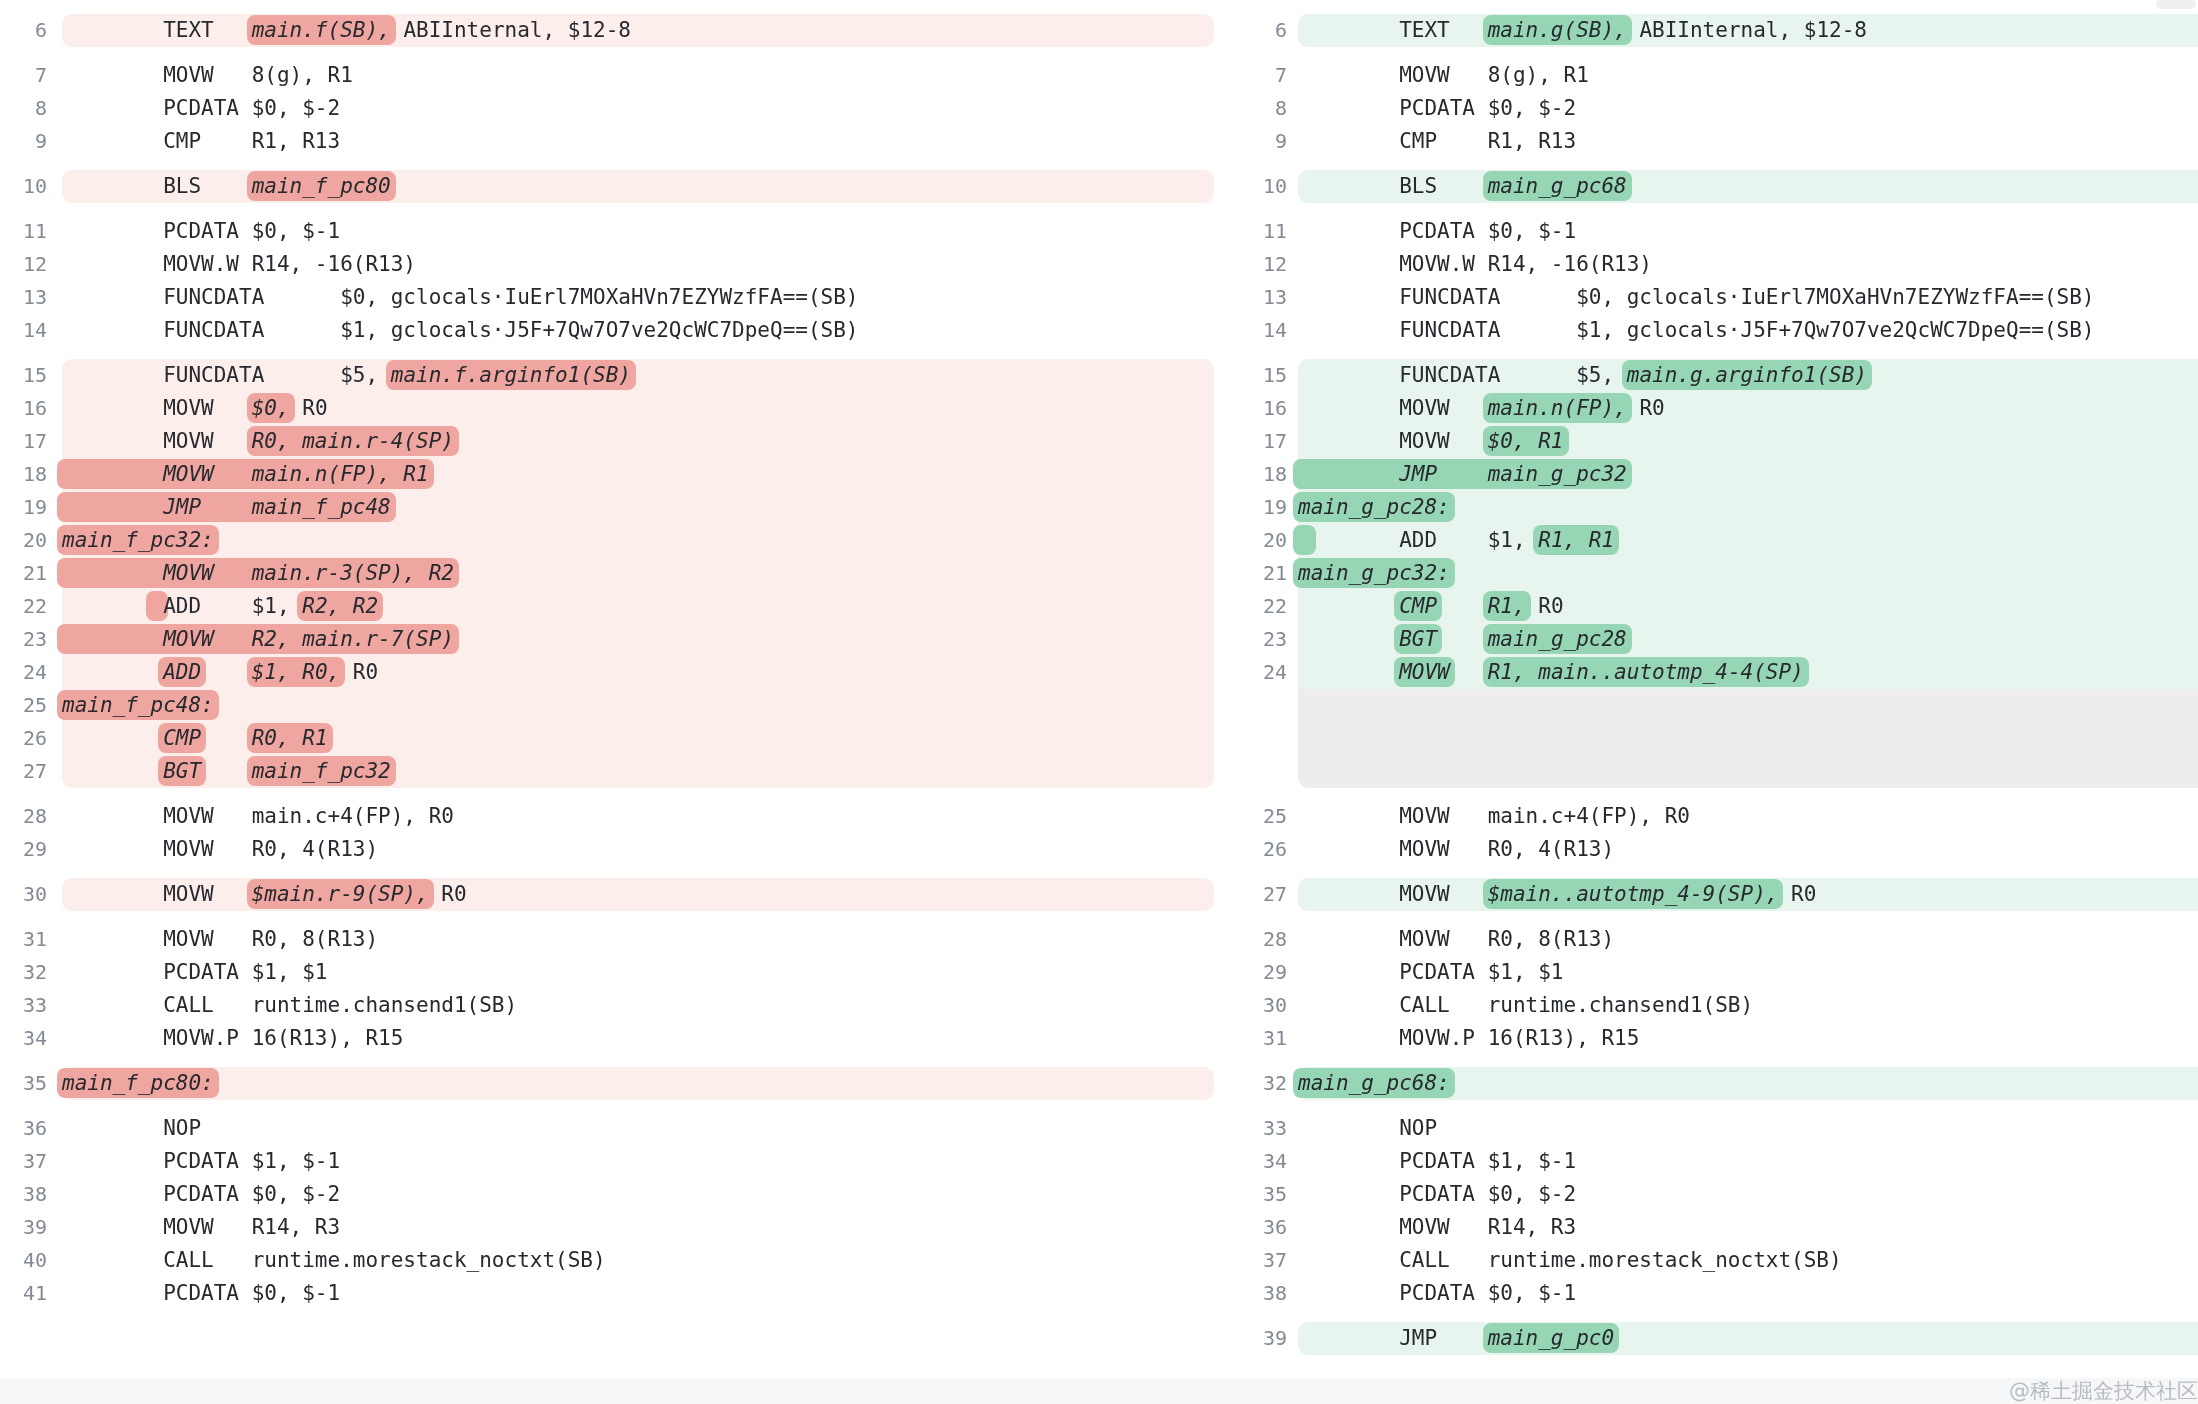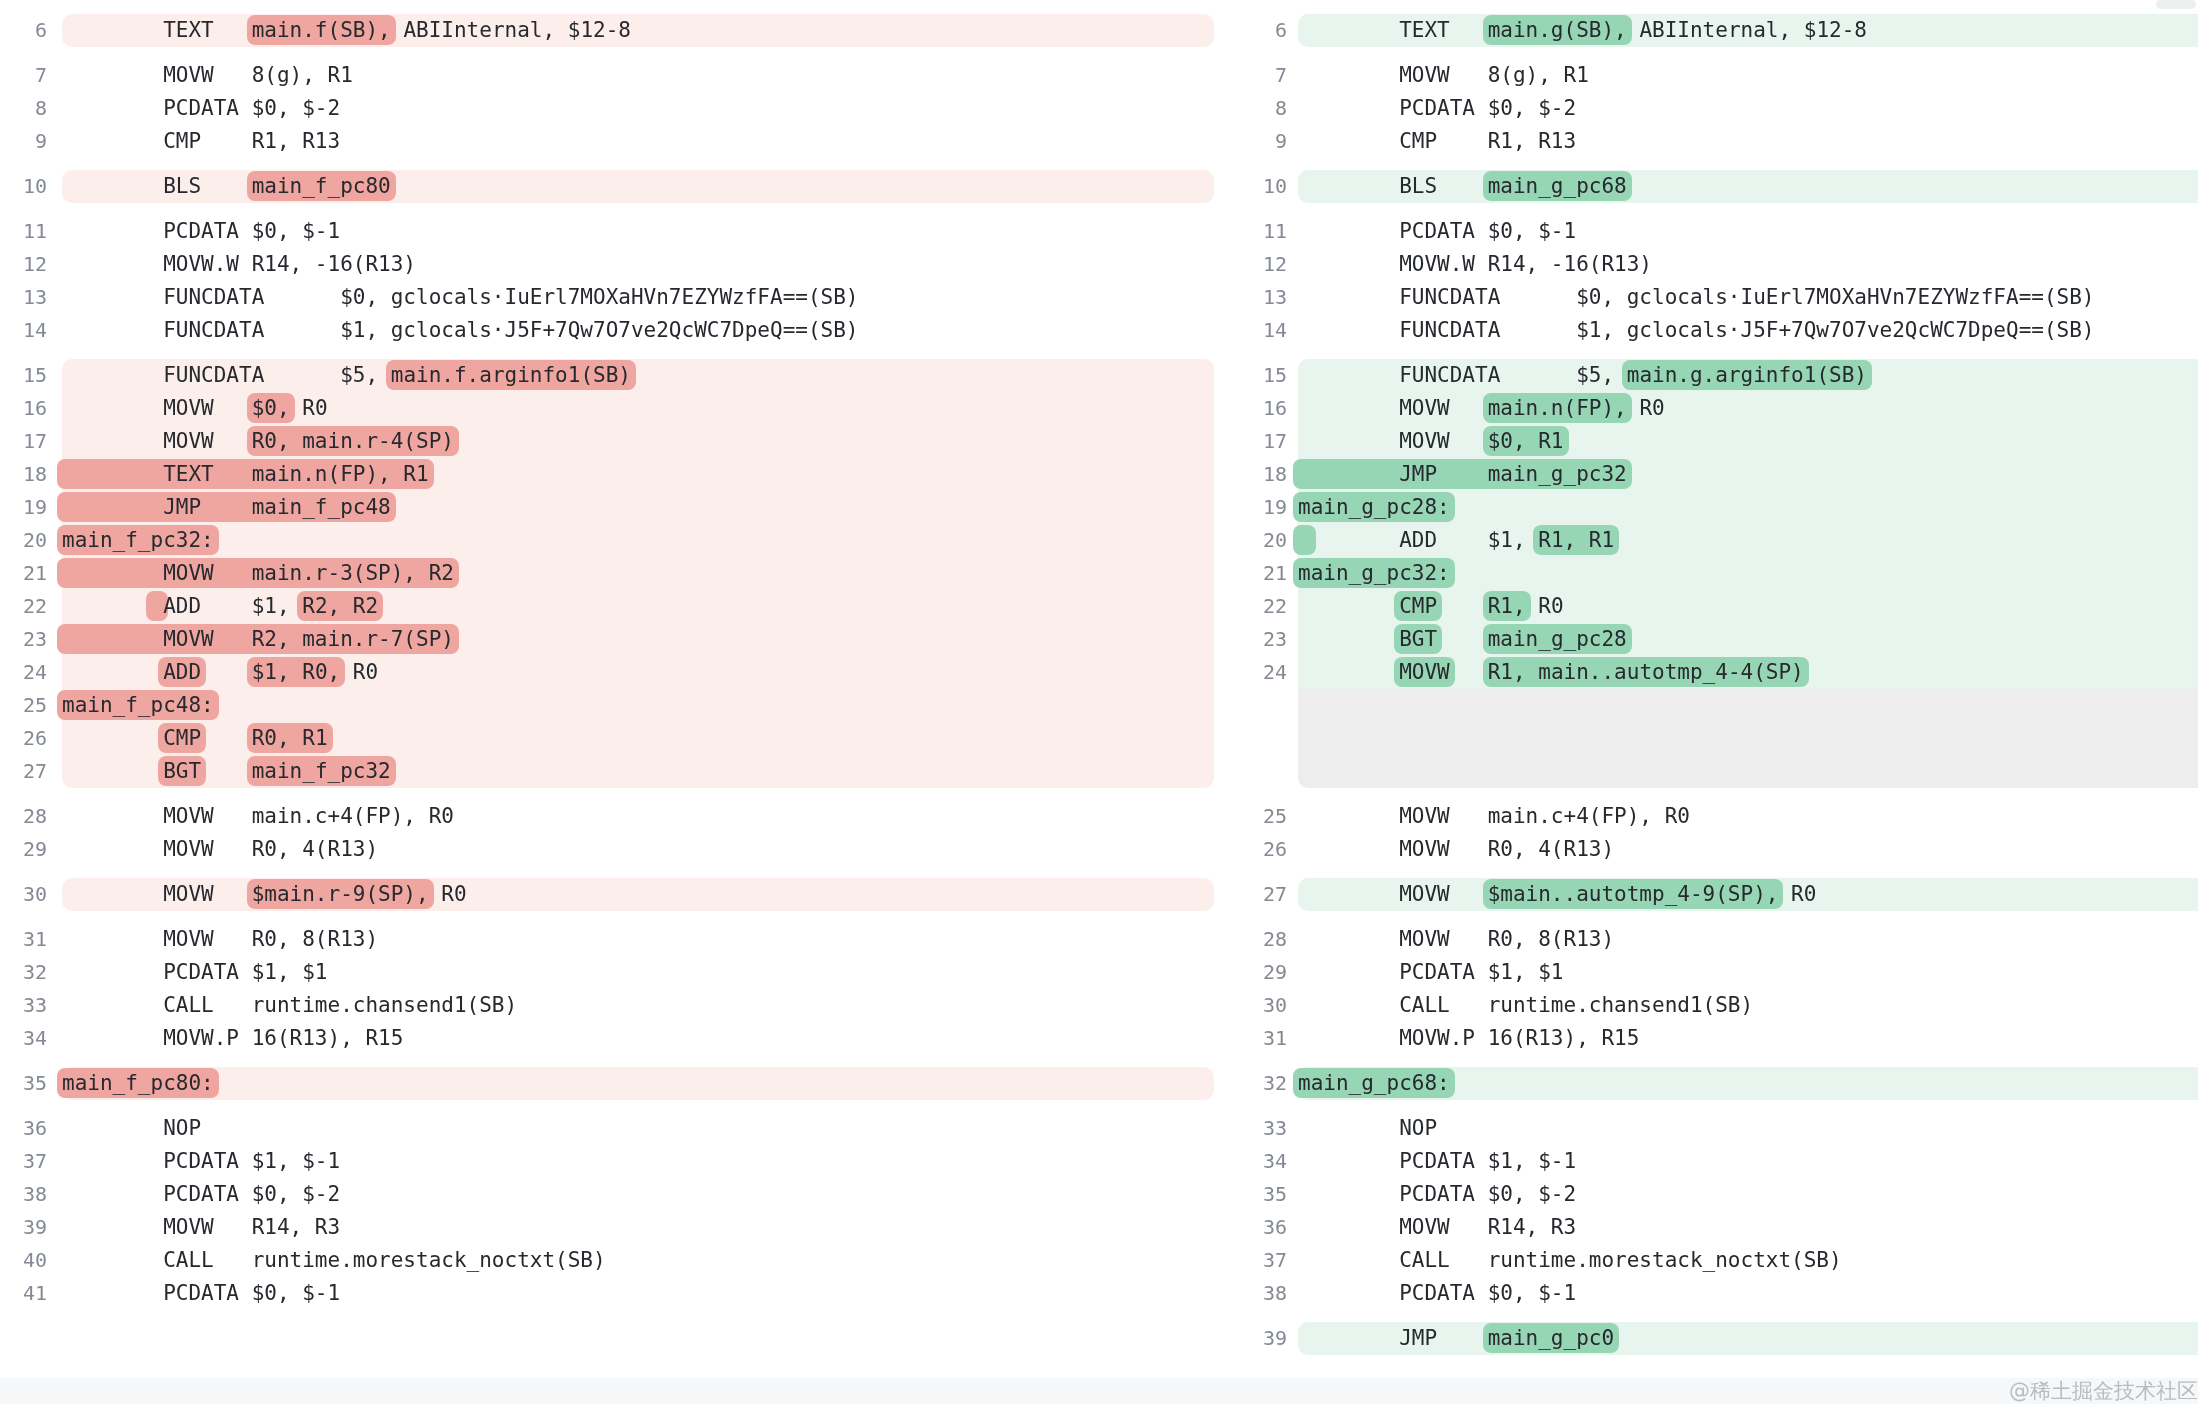--- a/index.html
+++ b/index.html
@@ -16,21 +16,21 @@
   .pane-left .num{width:47px;margin-right:15px;}
   .pane-right .num{width:67px;margin-right:11px;}
   .pane-left .code{width:1152px;}
   .pane-right .code{width:900px;}
   .del .hunk .code{background:var(--del-row,#fceeeb);}
   .add .hunk .code{background:var(--add-row,#e8f5ee);}
   .del .hunk .row:first-child .code{border-top-left-radius:10px;border-top-right-radius:10px;}
   .del .hunk .row:last-child .code{border-bottom-left-radius:10px;border-bottom-right-radius:10px;}
   .add .hunk .row:first-child .code{border-top-left-radius:10px;}
   .add .hunk .row:last-child .code{border-bottom-left-radius:10px;}
-  .hl{border-radius:8px;padding:3px 5px;margin:0 -5px;}
+  .hl{border-radius:8px;padding:3px 5px;margin:0 -5px;font-style:italic;}
   .del .hl{background:var(--del-tok,#f0a6a0);}
   .add .hl{background:var(--add-tok,#97d6b5);text-align:center;}
   .filler{background:var(--filler,#ededee);margin-left:78px;width:900px;border-bottom-left-radius:10px;}
   .footer{position:absolute;left:0;right:0;bottom:0;height:26px;background:var(--footer,#f6f7f8);
           display:flex;align-items:center;justify-content:flex-end;box-sizing:border-box;}
   .watermark{font-family:"DejaVu Sans","Liberation Sans",sans-serif;font-size:21px;color:var(--wm,#b7bcc0);}
   .scroll-nub{position:absolute;top:0;right:2px;width:40px;height:9px;background:#edeff1;border-radius:5px;}
 </style>
 </head>
 <body>
@@ -90,21 +90,21 @@
           <div class="row">
             <span class="num">16</span>
             <span class="code"><span>        MOVW   </span><span class="hl">$0,</span><span> R0</span></span>
           </div>
           <div class="row">
             <span class="num">17</span>
             <span class="code"><span>        MOVW   </span><span class="hl">R0, main.r-4(SP)</span></span>
           </div>
           <div class="row">
             <span class="num">18</span>
-            <span class="code"><span class="hl">        TEXT   main.n(FP), R1</span></span>
+            <span class="code"><span class="hl">        MOVW   main.n(FP), R1</span></span>
           </div>
           <div class="row">
             <span class="num">19</span>
             <span class="code"><span class="hl">        JMP    main_f_pc48</span></span>
           </div>
           <div class="row">
             <span class="num">20</span>
             <span class="code"><span class="hl">main_f_pc32:</span></span>
           </div>
           <div class="row">

